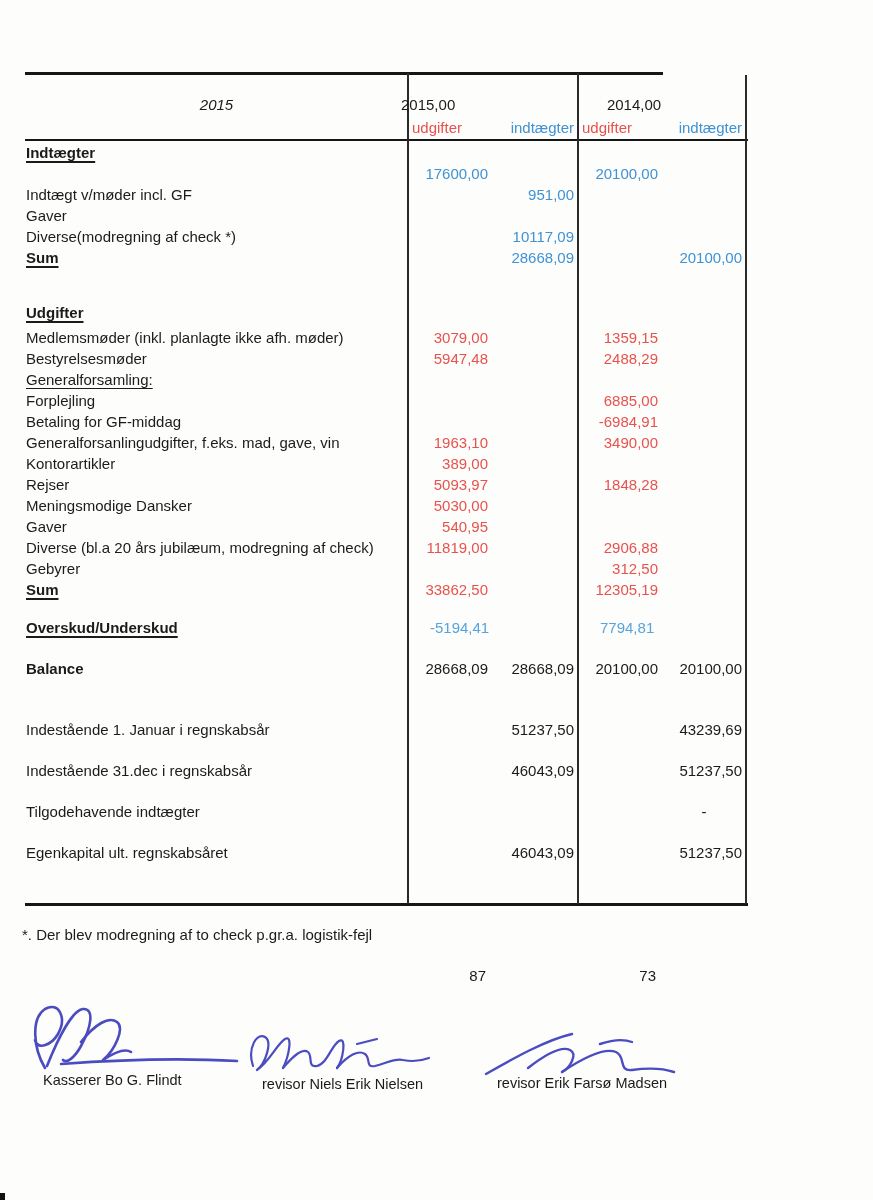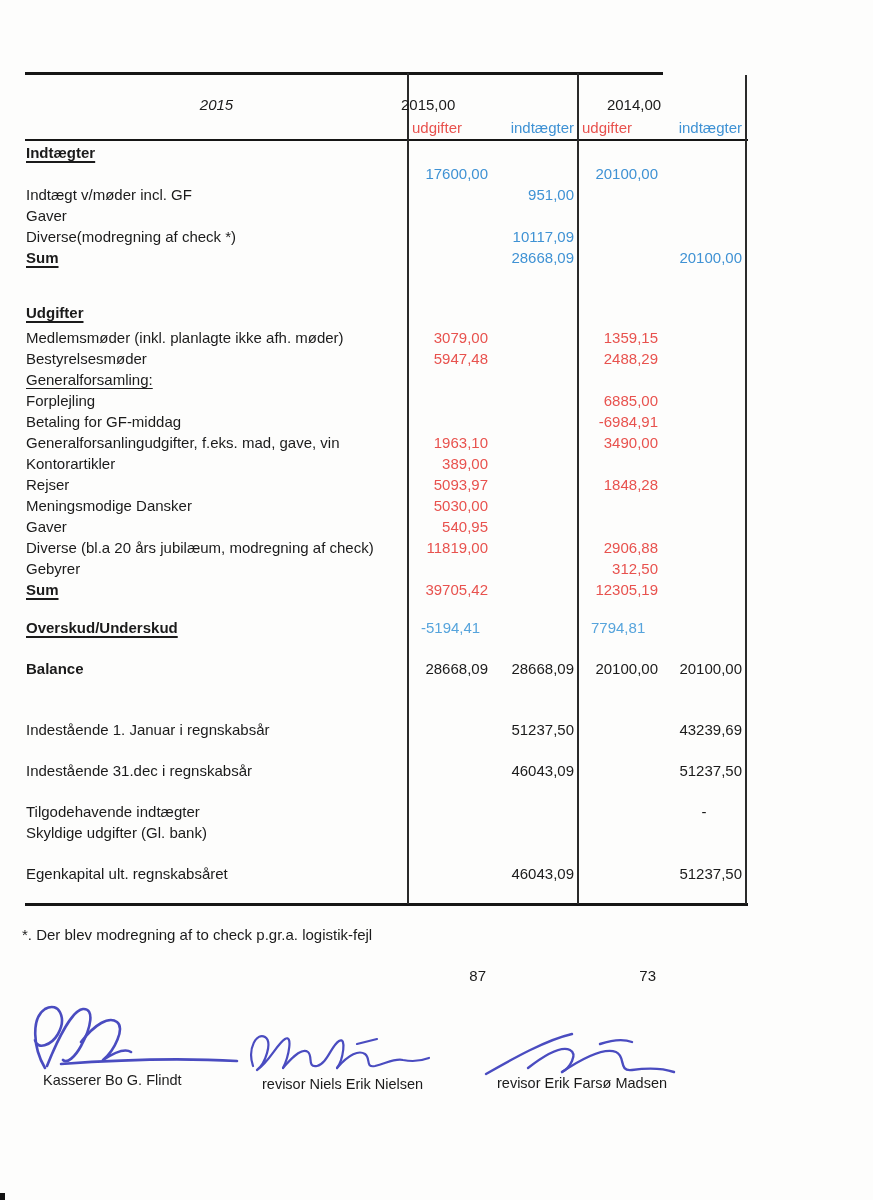--- a/index.html
+++ b/index.html
@@ -28,21 +28,21 @@
   .blue{color:var(--blue,#3f92d4);}
   .blue-lt{color:var(--bluelt,#56a4dc);}
   .black{color:#1b1b1b;}
 
   
   #rows{position:absolute;left:25px;top:142px;width:721px;}
   .trow{display:grid;grid-template-columns:383px 84px 86px 84px 84px;height:21px;line-height:21px;font-size:15px;}
   .trow .cell{white-space:nowrap;overflow:visible;}
   .trow .lab{padding-left:1px;}
   .trow .val{text-align:right;padding-right:4px;}
-  .trow.alignleft .val{text-align:left;padding-left:13px;padding-right:0;}
+  .trow.alignleft .val{text-align:left;padding-left:22px;padding-right:0;}
   .style-section .labtext{font-weight:bold;text-decoration:underline;text-underline-offset:3px;text-decoration-thickness:1.5px;}
   .style-underline .labtext{text-decoration:underline;text-underline-offset:3px;text-decoration-thickness:1.2px;}
   .style-bold .labtext{font-weight:bold;}
   .cell.dash{text-align:center;padding-right:0;}
   .spacer{width:100%;}
 
   
   .footnote{left:22px;top:926px;font-size:15px;}
   .members{left:25px;top:967px;width:721px;display:grid;grid-template-columns:383px 84px 86px 84px 84px;font-size:15px;}
   .members .val{text-align:right;padding-right:6px;}
@@ -202,21 +202,21 @@
     </div>
     <div class="trow style-normal">
       <div class="cell lab"><span class="labtext">Gebyrer</span></div>
       <div class="cell val"></div>
       <div class="cell val"></div>
       <div class="cell val red">312,50</div>
       <div class="cell val"></div>
     </div>
     <div class="trow style-section">
       <div class="cell lab"><span class="labtext">Sum</span></div>
-      <div class="cell val red">39705,42</div>
+      <div class="cell val red">33862,50</div>
       <div class="cell val"></div>
       <div class="cell val red">12305,19</div>
       <div class="cell val"></div>
     </div>
     <div class="spacer" style="height: 17px;"></div>
     <div class="trow style-section alignleft">
       <div class="cell lab"><span class="labtext">Overskud/Underskud</span></div>
       <div class="cell val blue-lt">-5194,41</div>
       <div class="cell val"></div>
       <div class="cell val blue-lt">7794,81</div>
@@ -247,27 +247,20 @@
       <div class="cell val"></div>
       <div class="cell val black">51237,50</div>
     </div>
     <div class="spacer" style="height: 20px;"></div>
     <div class="trow style-normal">
       <div class="cell lab"><span class="labtext">Tilgodehavende indtægter</span></div>
       <div class="cell val"></div>
       <div class="cell val"></div>
       <div class="cell val"></div>
       <div class="cell val black dash">-</div>
-    </div>
-    <div class="trow style-normal">
-      <div class="cell lab"><span class="labtext">Skyldige udgifter (Gl. bank)</span></div>
-      <div class="cell val"></div>
-      <div class="cell val"></div>
-      <div class="cell val"></div>
-      <div class="cell val"></div>
     </div>
     <div class="spacer" style="height: 20px;"></div>
     <div class="trow style-normal">
       <div class="cell lab"><span class="labtext">Egenkapital ult. regnskabsåret</span></div>
       <div class="cell val"></div>
       <div class="cell val black">46043,09</div>
       <div class="cell val"></div>
       <div class="cell val black">51237,50</div>
     </div>
   </div>

